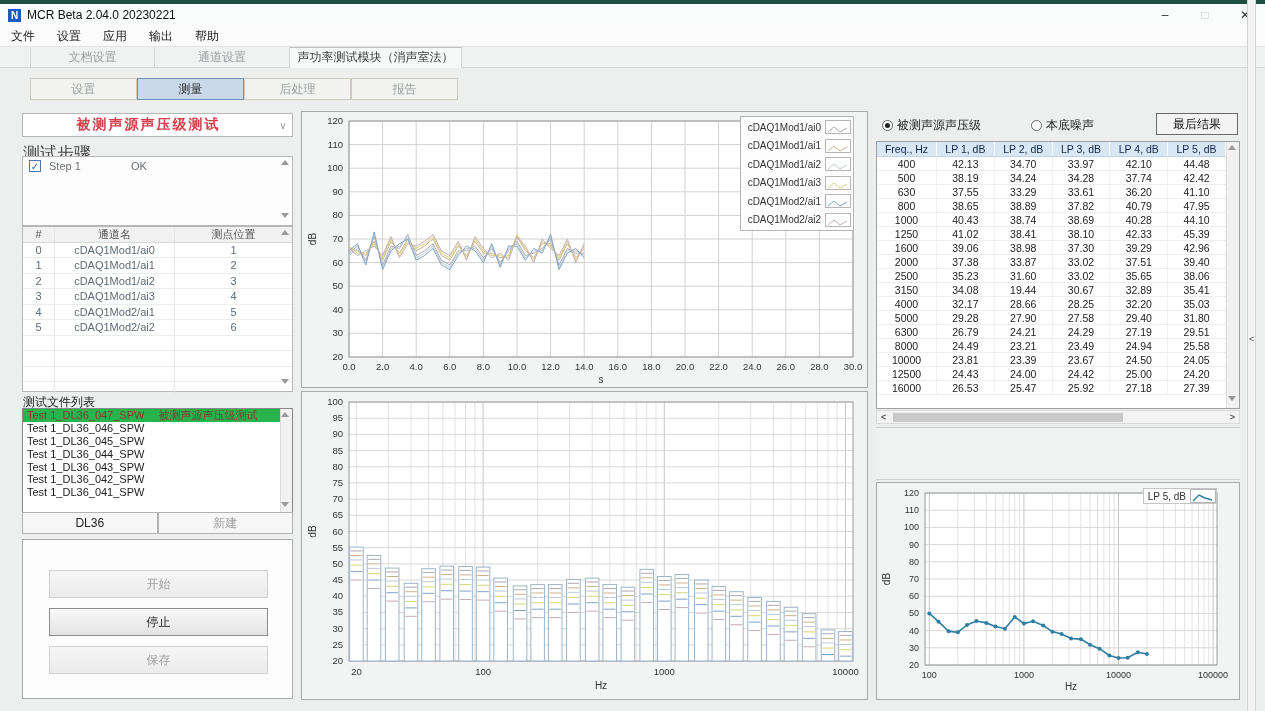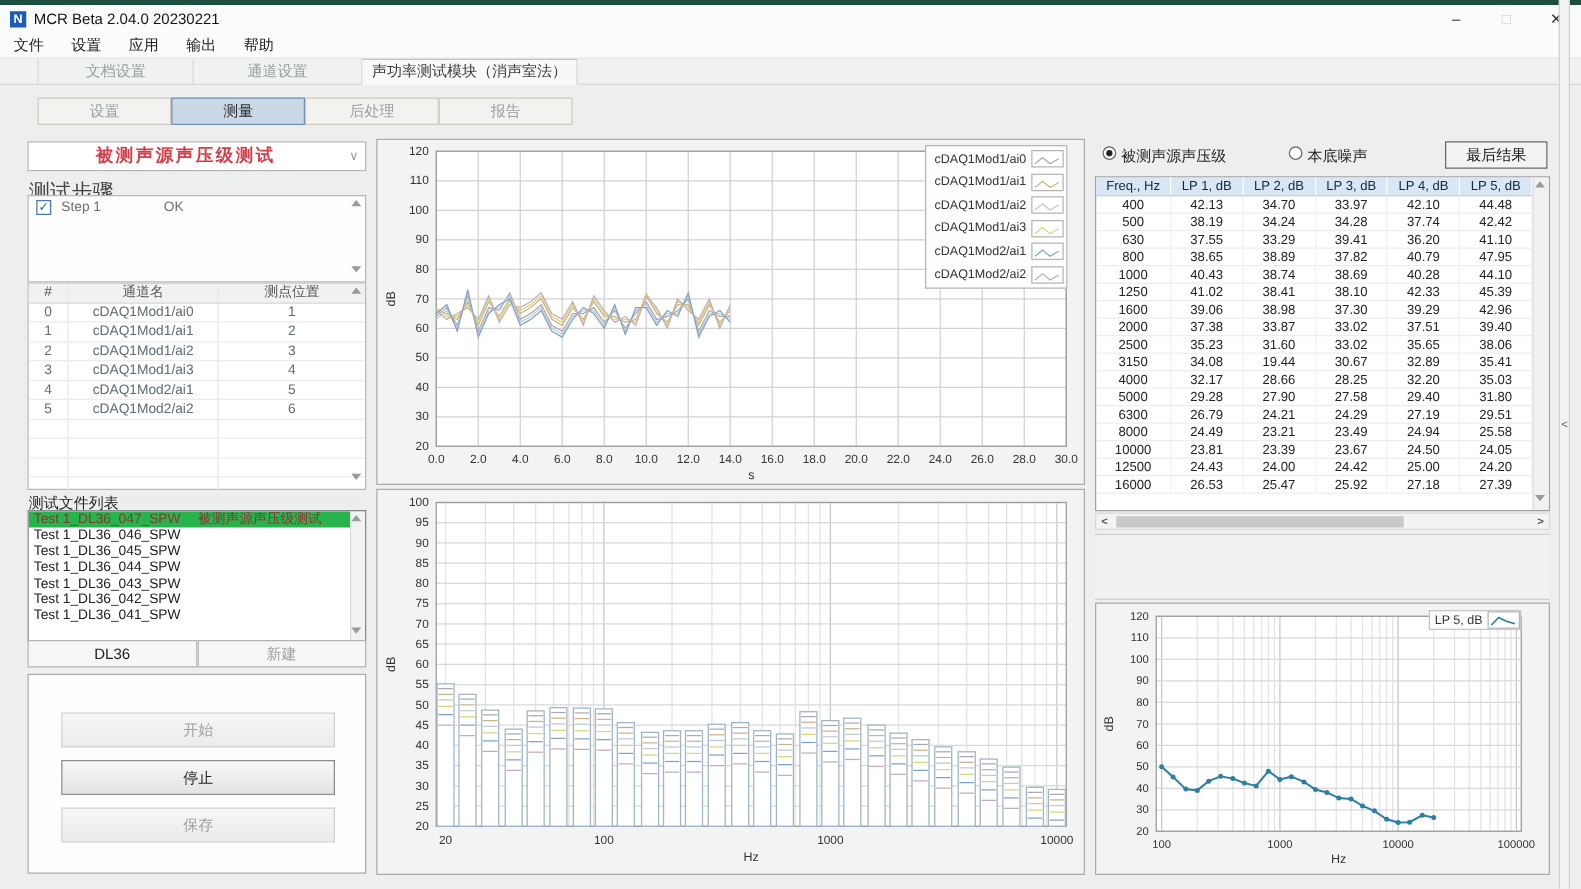--- a/index.html
+++ b/index.html
@@ -60,21 +60,21 @@
   #chart-top { left:301px; top:111px; width:567px; height:277px; }
   #chart-mid { left:301px; top:391px; width:567px; height:309px; }
   #legend-top { position:absolute; right:13px; top:4px; background:#fdfdfd; border:1px solid #b5b5b5; padding:1px 2px; }
   .lg-row { display:flex; align-items:center; height:18.5px; }
   .lg-label { font-size:10px; color:#333; width:82px; text-align:right; padding-right:4px; }
   .lg-swatch { width:26px; height:14px; border:1px solid #b5b5b5; background:#fff; }
 
   
   #right-panel { position:absolute; left:874px; top:111px; width:368px; height:591px; }
   #radio-row { position:absolute; left:0; top:2px; width:368px; height:24px; display:flex; align-items:center; font-size:12px; color:#222; }
-  .radio { display:flex; }
+  .radio { display:flex; align-items:center; }
   .rdot { width:11px; height:11px; border:1px solid #666; border-radius:50%; margin-right:4px; position:relative; background:#fff; }
   .rdot.on::after { content:""; position:absolute; left:2px; top:2px; width:5px; height:5px; border-radius:50%; background:#222; }
   #final-btn { position:absolute; right:4px; top:0; width:82px; height:22px; border:1px solid #6a6a6a; background:#f3f3f3; font-size:12px; display:flex; align-items:center; justify-content:center; color:#111; }
   #freq-table { position:absolute; left:2px; top:30px; width:364px; height:268px; background:#fff; border:1px solid #9f9f9f; font-size:10.5px; }
   #ft-body { position:absolute; left:0; top:0; right:13px; bottom:0; }
   .ft-row { display:flex; height:14px; line-height:14px; border-bottom:1px solid #ededed; color:#222; }
   .ft-row.hdr { background:#d9e6f4; color:#10284a; border-bottom:1px solid #c2d2e6; height:15px; line-height:15px; }
   .ft-cell { flex:1; text-align:center; border-right:1px solid #eef2f6; }
   .ft-row.hdr .ft-cell { border-right:1px solid #fff; }
   .ft-cell.c0 { flex:0 0 60px; }
@@ -646,21 +646,21 @@
           <div class="ft-cell">38.19</div>
           <div class="ft-cell">34.24</div>
           <div class="ft-cell">34.28</div>
           <div class="ft-cell">37.74</div>
           <div class="ft-cell">42.42</div>
         </div>
         <div class="ft-row">
           <div class="ft-cell c0">630</div>
           <div class="ft-cell">37.55</div>
           <div class="ft-cell">33.29</div>
-          <div class="ft-cell">39.41</div>
+          <div class="ft-cell">33.61</div>
           <div class="ft-cell">36.20</div>
           <div class="ft-cell">41.10</div>
         </div>
         <div class="ft-row">
           <div class="ft-cell c0">800</div>
           <div class="ft-cell">38.65</div>
           <div class="ft-cell">38.89</div>
           <div class="ft-cell">37.82</div>
           <div class="ft-cell">40.79</div>
           <div class="ft-cell">47.95</div>

